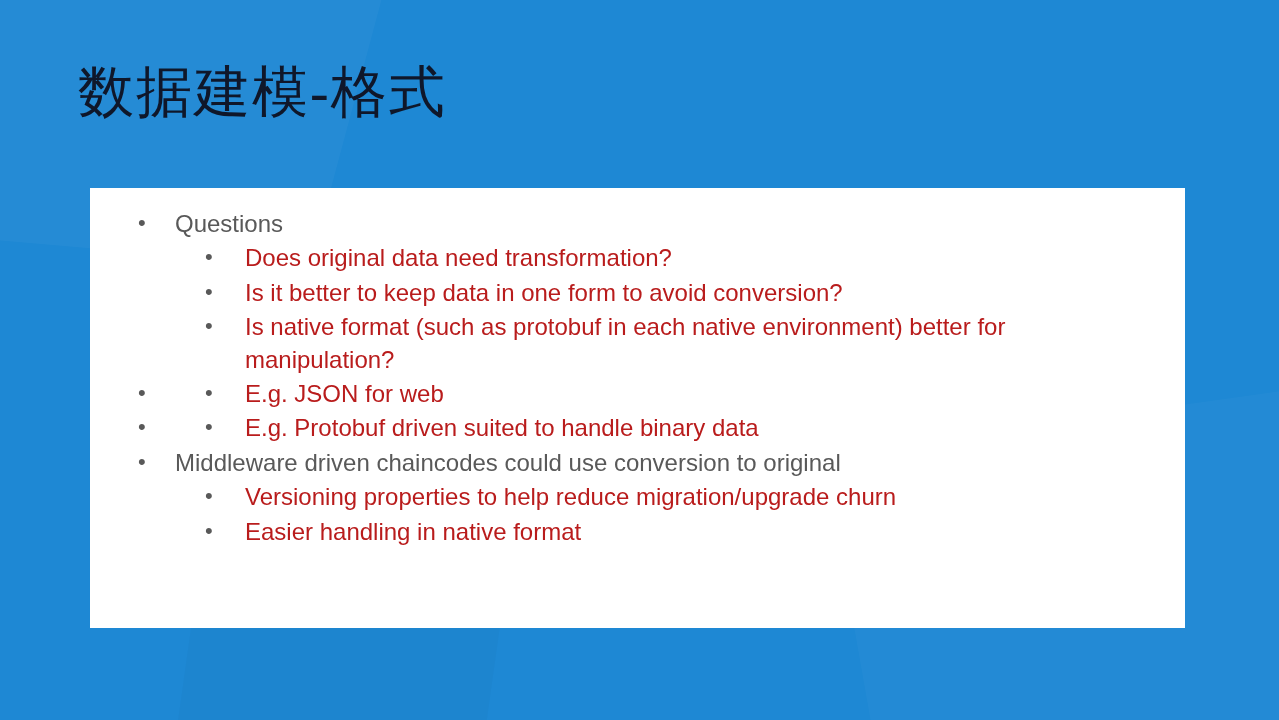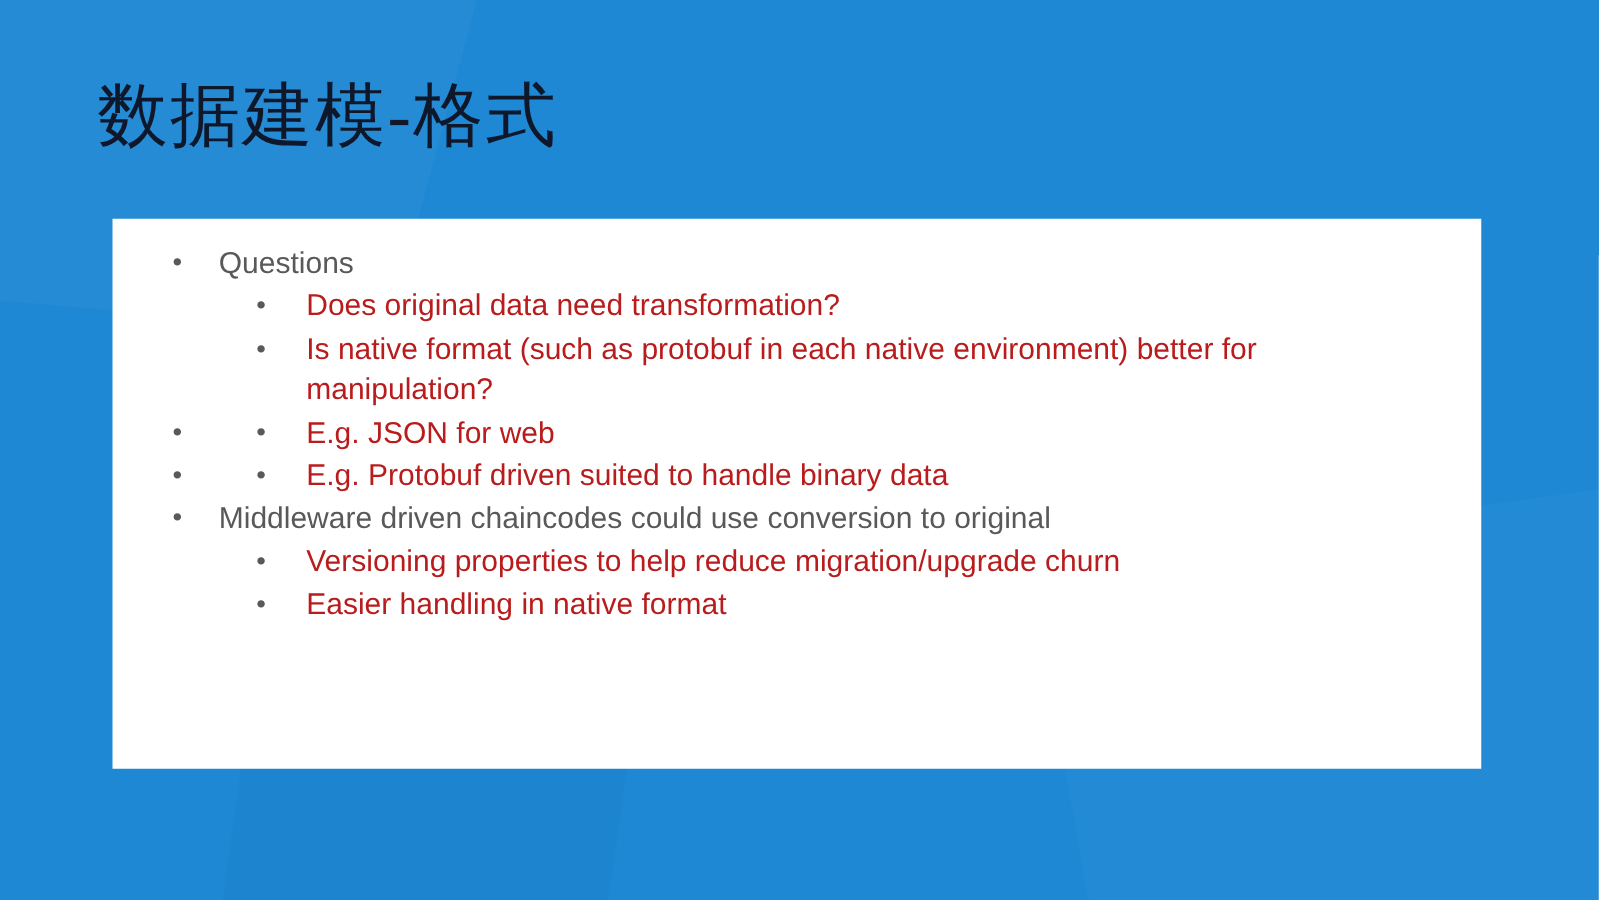--- a/index.html
+++ b/index.html
@@ -25,21 +25,21 @@
       top: 55px;
       left: 78px;
       color: #0f172a;
       font-family: "SimSun", "宋体", serif;
       font-size: 56px;
       font-weight: 400;
       letter-spacing: 2px;
     }
     .content-box {
       position: absolute;
-      top: 175px;
+      top: 188px;
       left: 90px;
       width: 1095px;
       height: 440px;
       background: #ffffff;
       padding: 20px 30px 20px 30px;
     }
     ul.outer {
       list-style: none;
     }
     ul.outer > li {
@@ -87,20 +87,21 @@
 <div class="bg-shape s3"></div>
 
 <div class="title">数据建模-格式</div>
 
 <div class="content-box">
   <ul class="outer">
     <li>
       <span>Questions</span>
       <ul class="inner">
         <li><span>Does original data need transformation?</span></li>
+        <li><span>Is it better to keep data in one form to avoid conversion?</span></li>
         <li><span>Is native format (such as protobuf in each native environment) better for manipulation?</span></li>
       </ul>
     </li>
     <li>
       <ul class="inner">
         <li><span>E.g. JSON for web</span></li>
       </ul>
     </li>
     <li>
       <ul class="inner">

